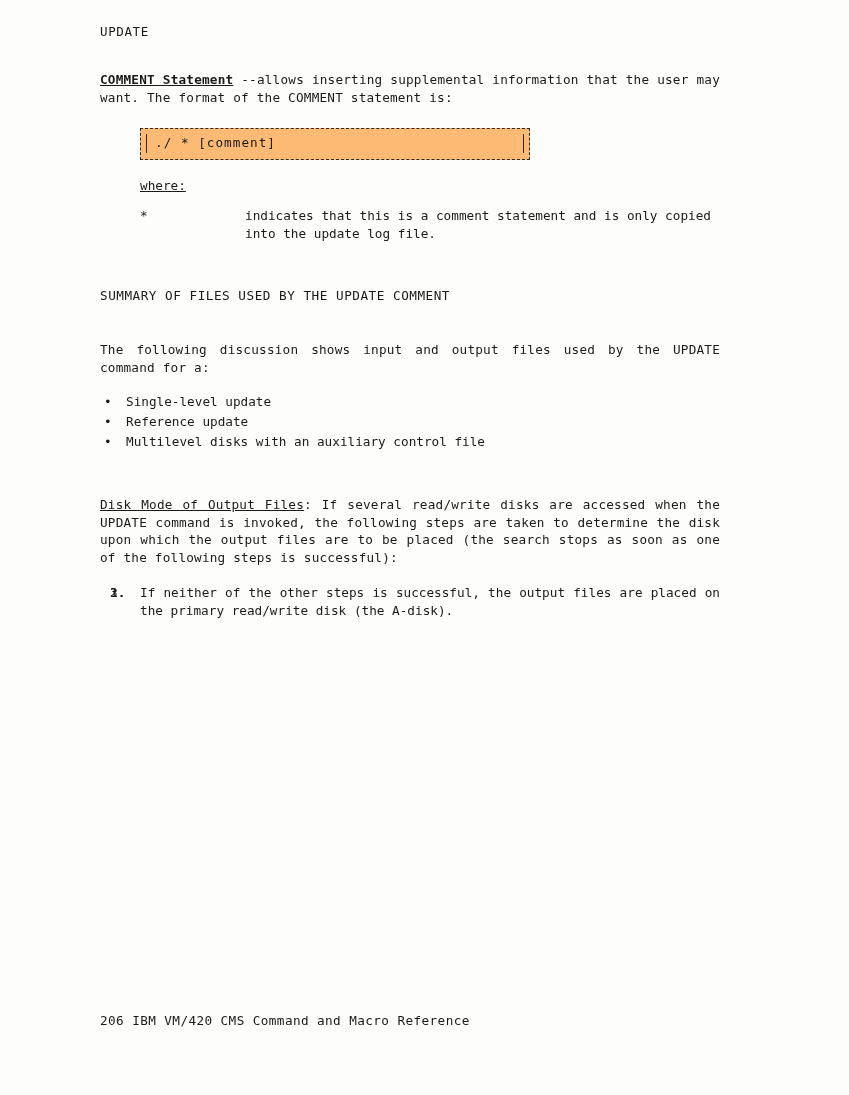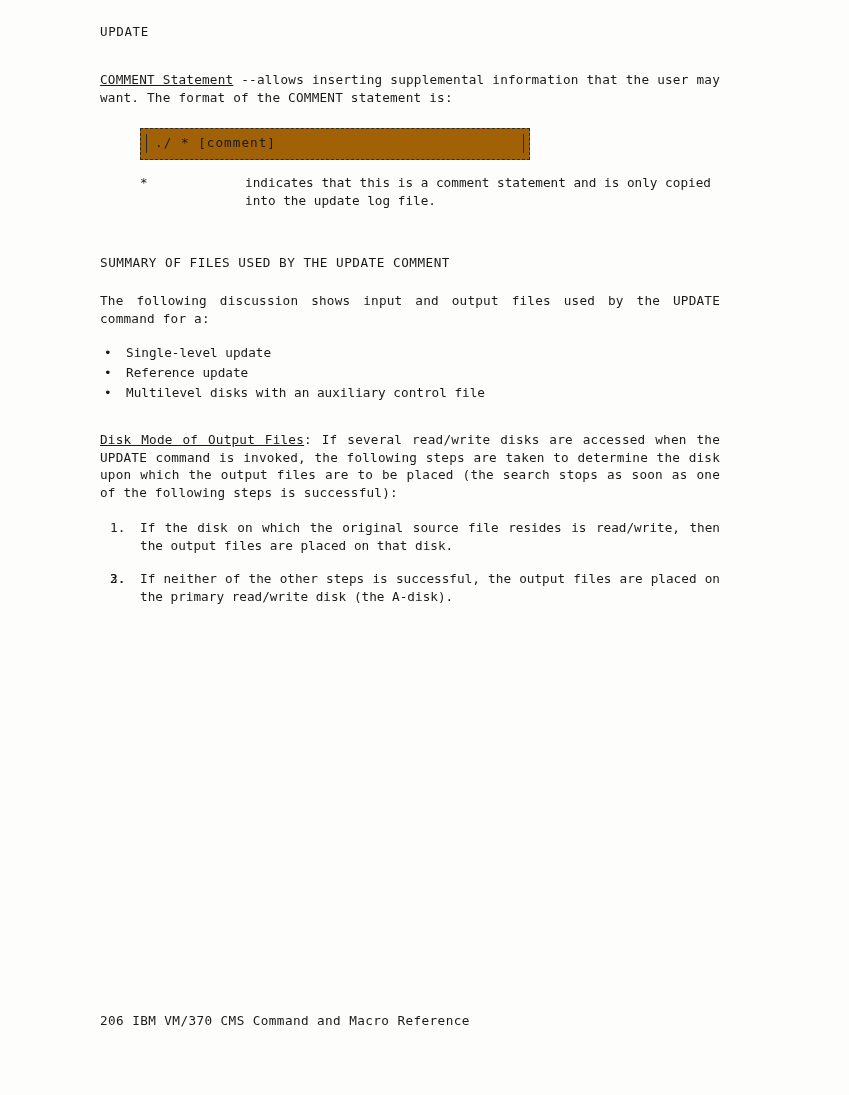--- a/index.html
+++ b/index.html
@@ -34,35 +34,35 @@
     margin-bottom: 32px;
   }
   .para {
     font-size: 12.7px;
     line-height: 17.5px;
     letter-spacing: 0.2px;
     margin: 0 0 6px 0;
     text-align: justify;
   }
   .u { text-decoration: underline; }
-  .b { font-weight: normal; }
+  .b { font-weight: bold; }
 
   .comment-block { margin-top: 4px; margin-bottom: 18px; }
 
   .syntax-box-wrap {
     margin: 22px 0 6px 40px;
     width: 390px;
     position: relative;
   }
   .syntax-box {
     border: 1px dashed #2b2b2b;
     border-top: 1px dashed #2b2b2b;
     height: 30px;
     position: relative;
-    background: #a16207;
+    background: #fdba74;
   }
   .syntax-box .inner {
     position: absolute;
     left: 14px;
     top: 6px;
     font-size: 12.7px;
     letter-spacing: 1px;
   }
   .syntax-box .bar-l,
   .syntax-box .bar-r {
@@ -94,40 +94,40 @@
   .def-row .desc {
     flex: 1 1 auto;
   }
 
   .section-head {
     margin-top: 46px;
     font-size: 12.7px;
     letter-spacing: 0.5px;
   }
 
-  .intro { margin-top: 22px; }
+  .intro { margin-top: 38px; }
 
   ul.bullets {
     list-style: none;
     margin: 16px 0 0 0;
     padding: 0;
   }
   ul.bullets li {
     font-size: 12.7px;
     line-height: 20px;
     padding-left: 26px;
     position: relative;
   }
   ul.bullets li .dot {
     position: absolute;
     left: 4px;
     top: 0;
   }
 
-  .disk-para { margin-top: 28px; }
+  .disk-para { margin-top: 44px; }
 
   ol.steps {
     list-style: none;
     margin: 18px 0 0 0;
     padding: 0;
   }
   ol.steps li {
     font-size: 12.7px;
     line-height: 17.5px;
     padding-left: 40px;
@@ -162,42 +162,43 @@
       <p class="para"><span class="u b">COMMENT Statement</span><span> --allows inserting supplemental information  that the user may want.  The format of the COMMENT statement is:</span></p>
 
       <div class="syntax-box-wrap">
         <div class="syntax-box">
           <div class="bar-l"></div>
           <div class="bar-r"></div>
           <div class="inner">./  *  [comment]</div>
         </div>
       </div>
 
+      <div class="where"><span class="u">where:</span></div>
 
       <div class="def-row">
         <div class="term">*</div>
         <div class="desc">indicates that this is a  comment statement and is only copied into the update log file.</div>
       </div>
     </div>
 
     <div class="section-head">SUMMARY OF FILES USED BY THE UPDATE COMMENT</div>
 
     <p class="para intro">The following discussion shows input and output files used by the UPDATE command for a:</p>
 
     <ul class="bullets">
       <li><span class="dot">•</span><span>Single-level update</span></li>
       <li><span class="dot">•</span><span>Reference update</span></li>
       <li><span class="dot">•</span><span>Multilevel disks with an auxiliary control file</span></li>
     </ul>
 
     <p class="para disk-para"><span class="u">Disk Mode of Output Files</span><span>: If several read/write disks are accessed when the  UPDATE  command  is  invoked, the  following  steps  are  taken  to determine the  disk upon which  the output files  are to be  placed (the search stops as soon as one of the following steps is successful):</span></p>
 
     <ol class="steps">
-      <li><span class="num">1.</span><span>If  the  disk  on  which  the   original  source  file  resides  is read/write, then the output files are placed on that disk.</span></li>
+      <li><span class="num">1.</span></li>
       <li><span class="num">2.</span></li>
       <li><span class="num">3.</span><span>If neither of  the other steps is successful, the  output files are placed on the primary read/write disk (the A-disk).</span></li>
     </ol>
 
   </div>
 
-  <div class="footer">206  IBM VM/370 CMS Command and Macro Reference</div>
+  <div class="footer">206  IBM VM/420 CMS Command and Macro Reference</div>
 
 </div>
 
 </body></html>

